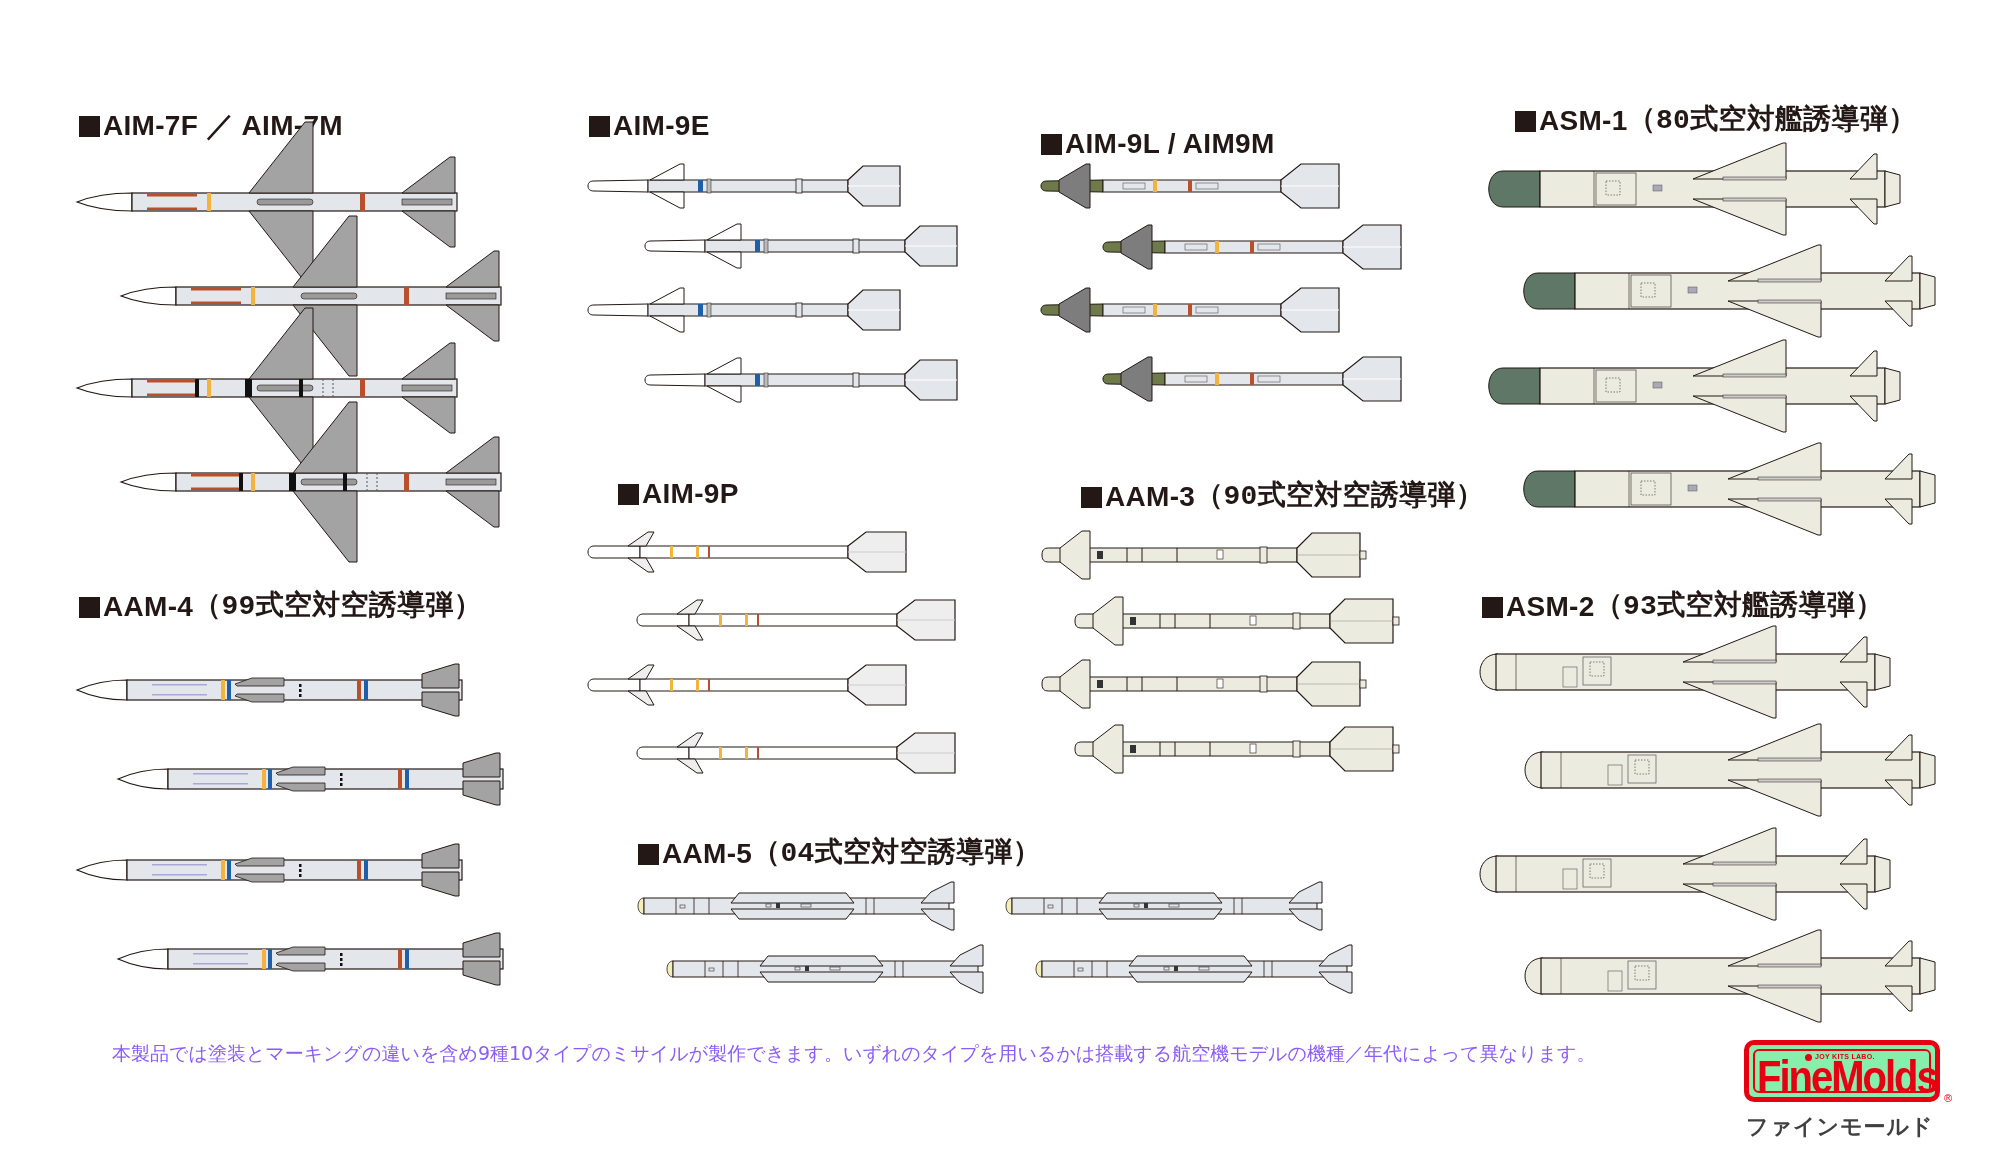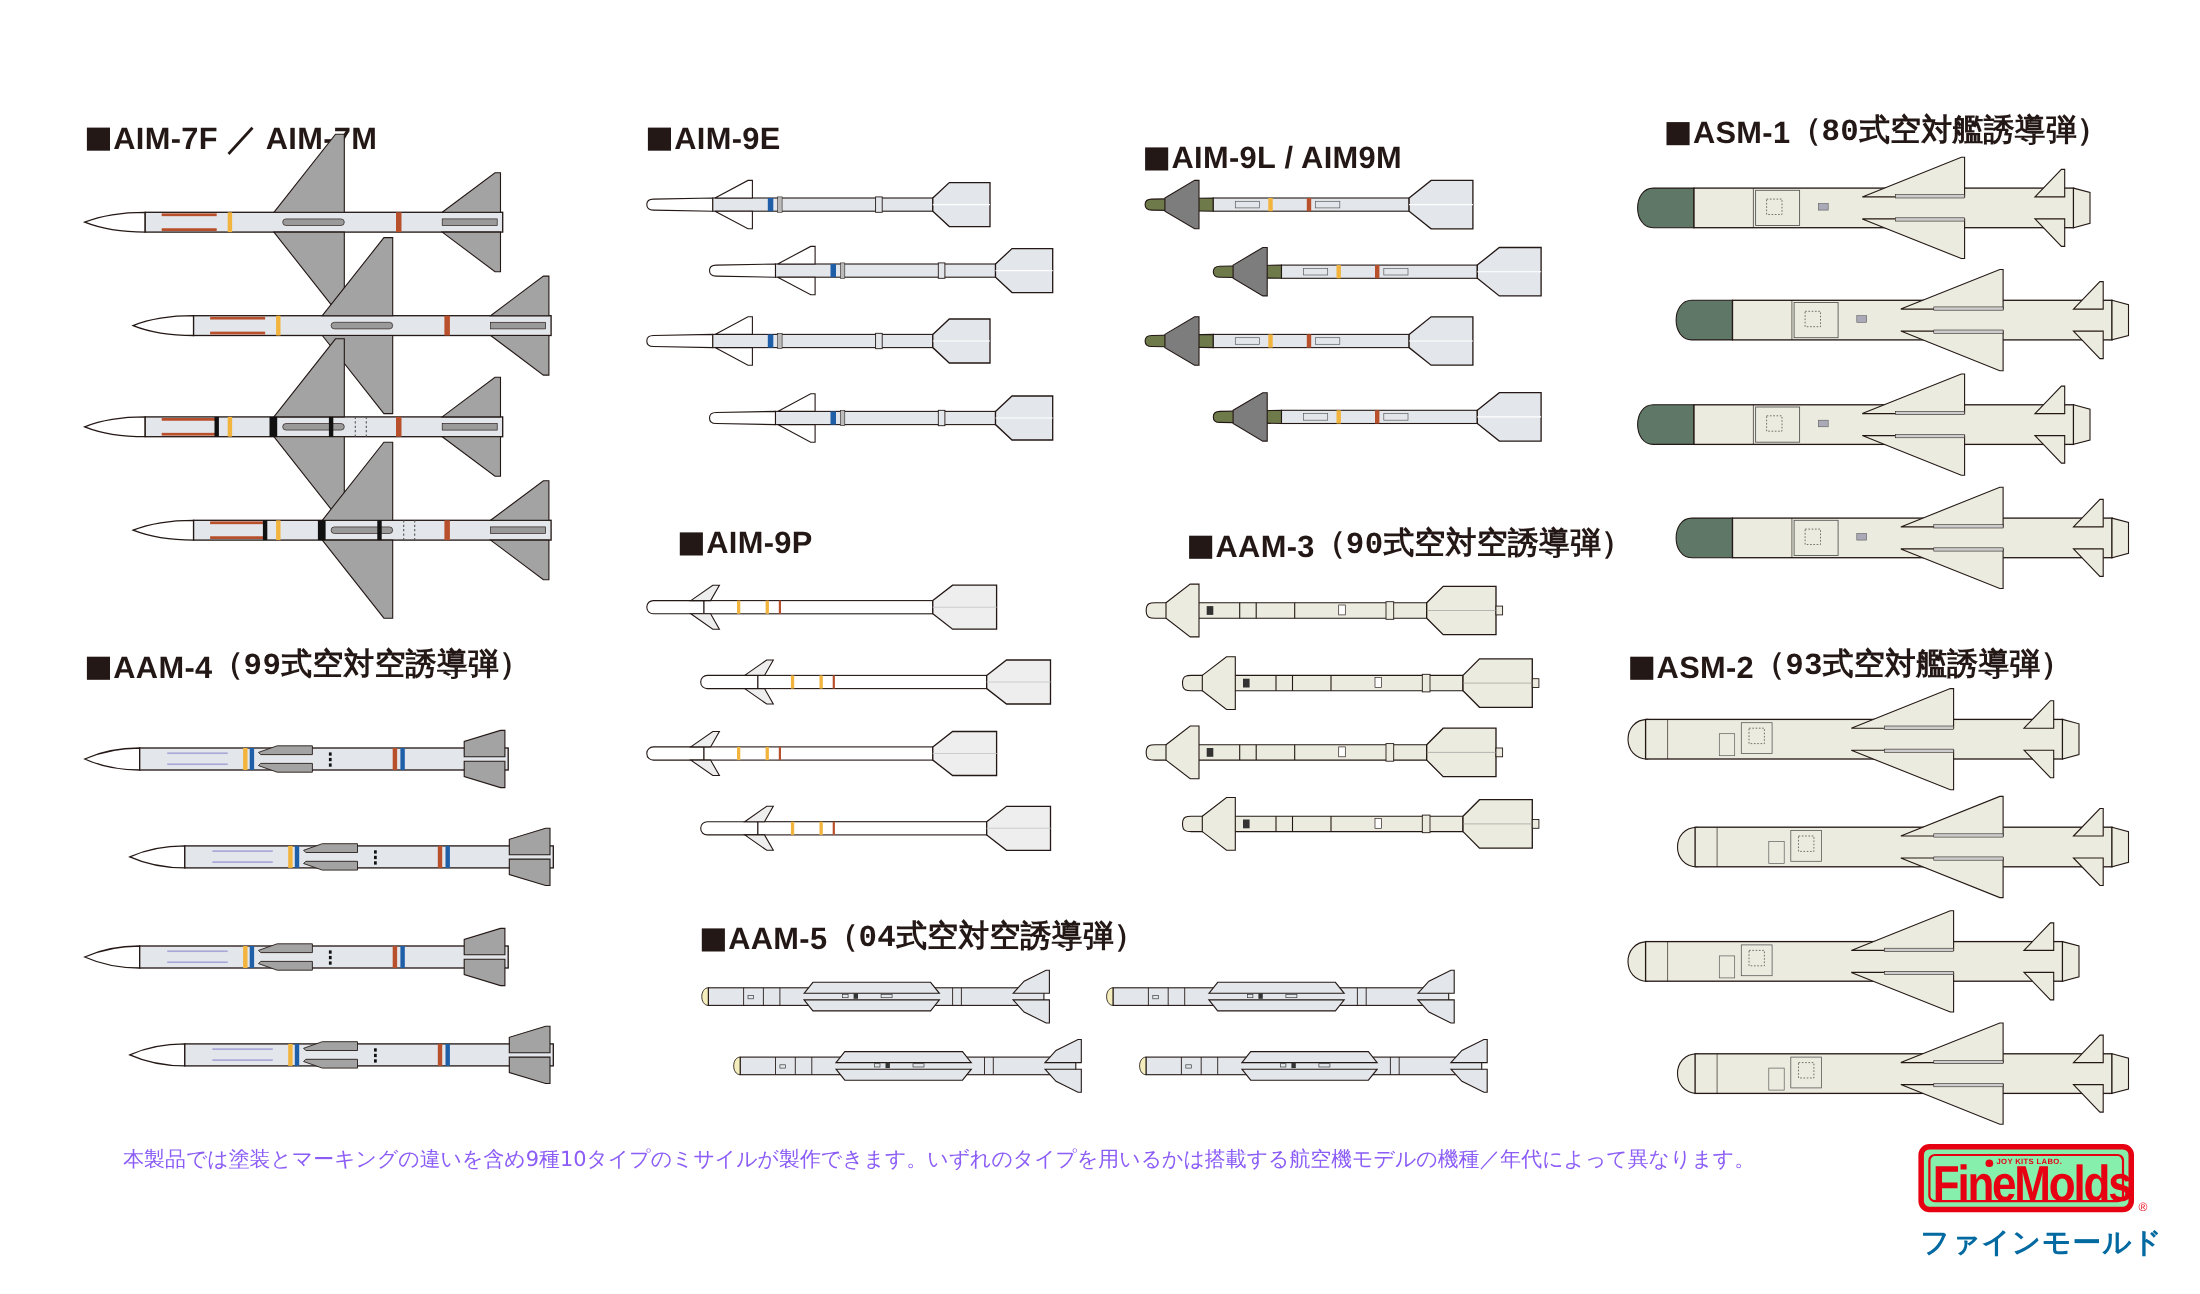--- a/index.html
+++ b/index.html
@@ -17,22 +17,22 @@
               box-sizing:border-box; position:relative; background:#86efac;text-align:right; }
   .logo-inner { position:absolute; left:4px; top:4px; right:4px; bottom:4px; border:2px solid #e60012;
                 border-radius:6px; }
   .logo-word { position:absolute; left:8px; top:9px; font-family:"Liberation Sans", sans-serif;
                font-weight:bold; font-size:40px; color:#e60012; letter-spacing:-2px;
                transform:scaleY(1.15); transform-origin:top left; line-height:1; }
   .logo-tag { position:absolute; left:66px; top:8px; font-size:7px; font-weight:bold; color:#e60012;
               font-family:"Liberation Sans", sans-serif; letter-spacing:0.3px; }
   .logo-dot { position:absolute; left:56px; top:9px; width:7px; height:7px; background:#e60012; border-radius:50%; }
   .logo-reg { position:absolute; left:200px; top:52px; font-size:11px; color:#e60012; }
-  .logo-kana { position:absolute; left:2px; top:72px; font-size:26px; font-weight:bold;
-               font-family:"DejaVu Sans", sans-serif; color:#0369a1; letter-spacing:1px; white-space:nowrap; }
+  .logo-kana { position:absolute; left:2px; top:72px; font-size:22px; font-weight:bold;
+               font-family:"DejaVu Sans", sans-serif; color:#404040; letter-spacing:1px; white-space:nowrap; }
 </style>
 </head>
 <body>
 
 <div class="heading" style="left:79px;top:112px;">
   <span class="sq"></span>
   <span>AIM-7F ／ AIM-7M</span>
 </div>
 <div class="heading" style="left:589px;top:112px;">
   <span class="sq"></span>

